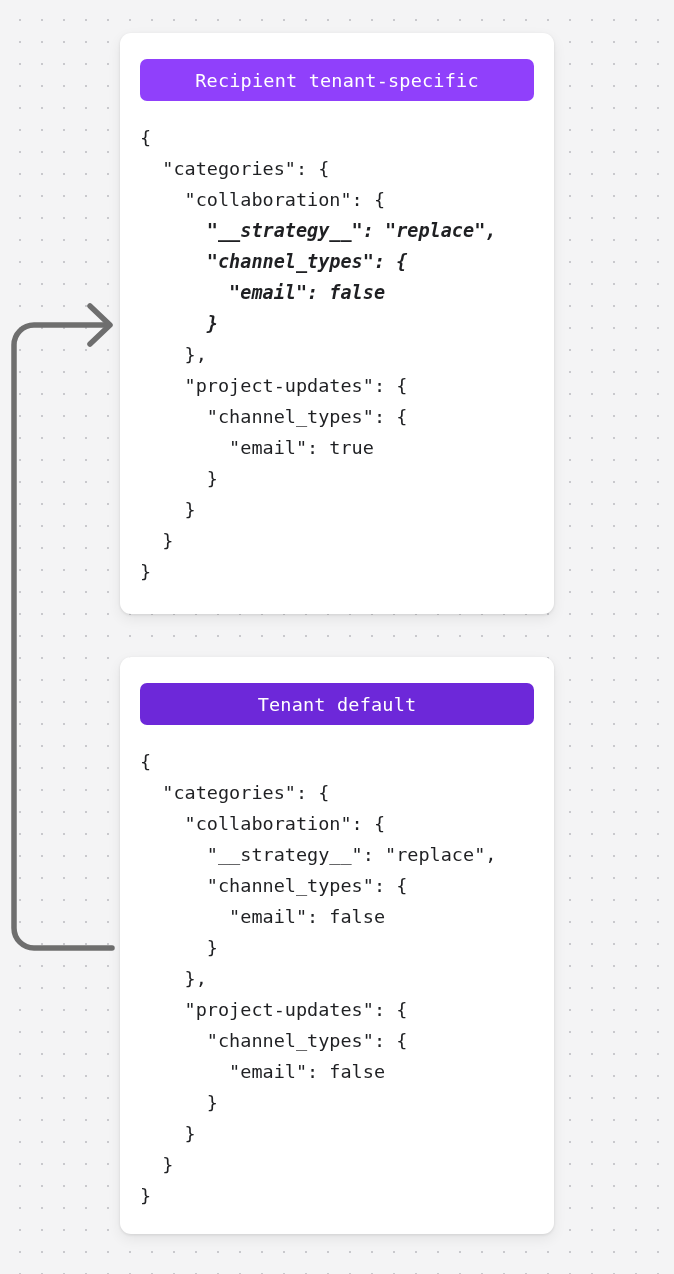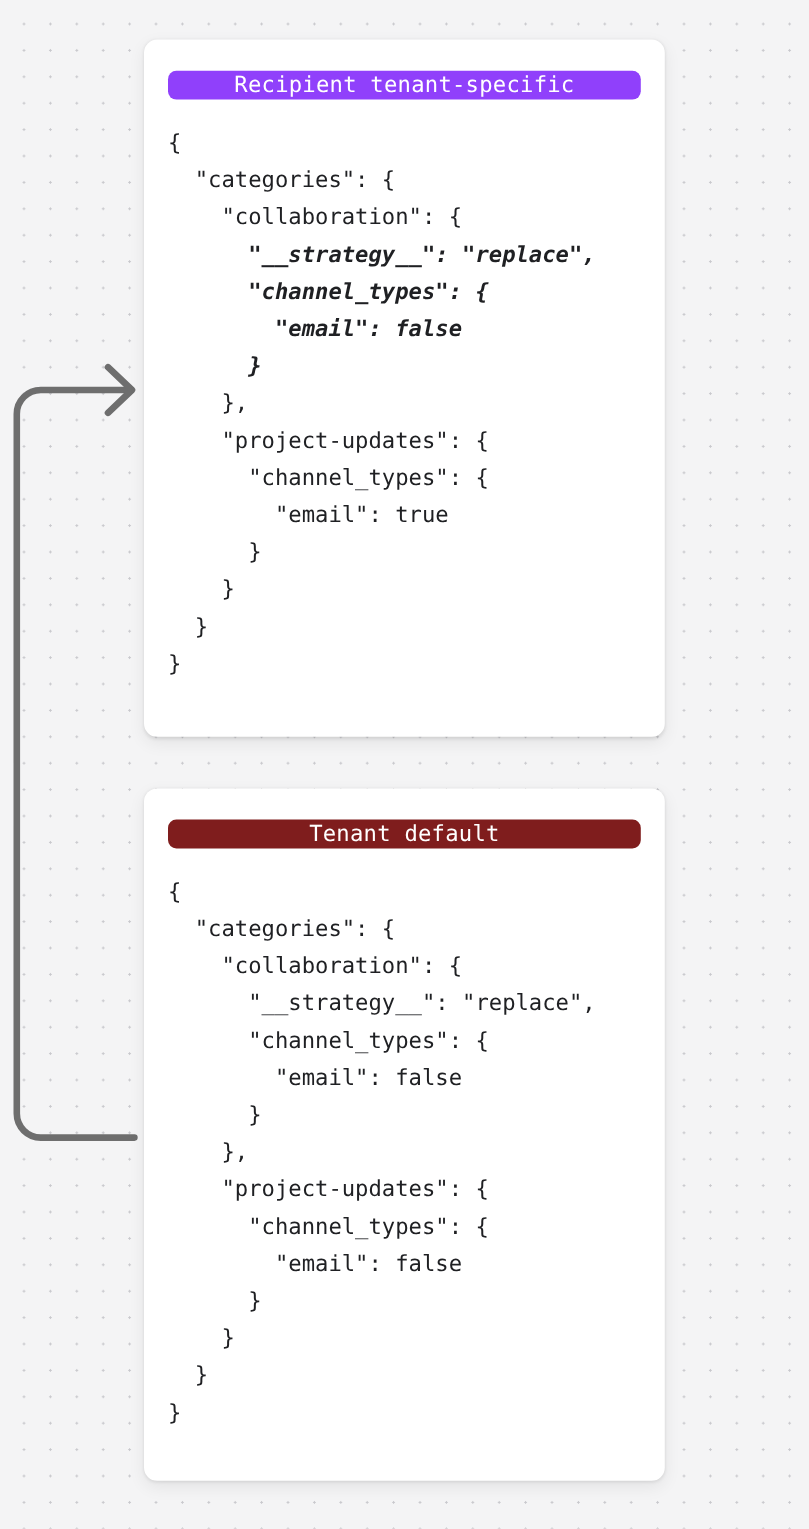--- a/index.html
+++ b/index.html
@@ -39,21 +39,21 @@
     box-sizing: border-box;
     box-shadow: 0 1px 3px rgba(17,17,20,0.10),
                 0 5px 14px rgba(17,17,20,0.07);
     padding: 26px 20px 24px 20px;
   }
 
   #card-recipient { top: 33px;  height: 581px; }
   #card-tenant    { top: 657px; height: 577px; }
 
   .card-header {
-    height: 24px;
+    height: 42px;
     border-radius: 7px;
     display: flex;
     align-items: center;
     justify-content: center;
     color: #ffffff;
     font-family: "DejaVu Sans Mono", "Liberation Mono", monospace;
     font-size: 18.5px;
     font-weight: 400;
     letter-spacing: 0.2px;
     white-space: nowrap;
@@ -89,17 +89,17 @@
 </svg>
 
 <div class="card" id="card-recipient">
   <div class="card-header" id="header-recipient" style="background: rgb(144, 64, 251); color: rgb(255, 255, 255);">
     <span>Recipient tenant-specific</span>
   </div>
   <div class="card-body" id="body-recipient"><span class="code-line">{</span><span class="code-line">  "categories": {</span><span class="code-line">    "collaboration": {</span><span class="code-line hl">      "__strategy__": "replace",</span><span class="code-line hl">      "channel_types": {</span><span class="code-line hl">        "email": false</span><span class="code-line hl">      }</span><span class="code-line">    },</span><span class="code-line">    "project-updates": {</span><span class="code-line">      "channel_types": {</span><span class="code-line">        "email": true</span><span class="code-line">      }</span><span class="code-line">    }</span><span class="code-line">  }</span><span class="code-line">}</span></div>
 </div>
 
 <div class="card" id="card-tenant">
-  <div class="card-header" id="header-tenant" style="background: #7f1d1d; color: rgb(255, 255, 255);">
+  <div class="card-header" id="header-tenant" style="background: #6d28d9; color: rgb(255, 255, 255);">
     <span>Tenant default</span>
   </div>
   <div class="card-body" id="body-tenant"><span class="code-line">{</span><span class="code-line">  "categories": {</span><span class="code-line">    "collaboration": {</span><span class="code-line">      "__strategy__": "replace",</span><span class="code-line">      "channel_types": {</span><span class="code-line">        "email": false</span><span class="code-line">      }</span><span class="code-line">    },</span><span class="code-line">    "project-updates": {</span><span class="code-line">      "channel_types": {</span><span class="code-line">        "email": false</span><span class="code-line">      }</span><span class="code-line">    }</span><span class="code-line">  }</span><span class="code-line">}</span></div>
 </div>
 
 </body></html>

